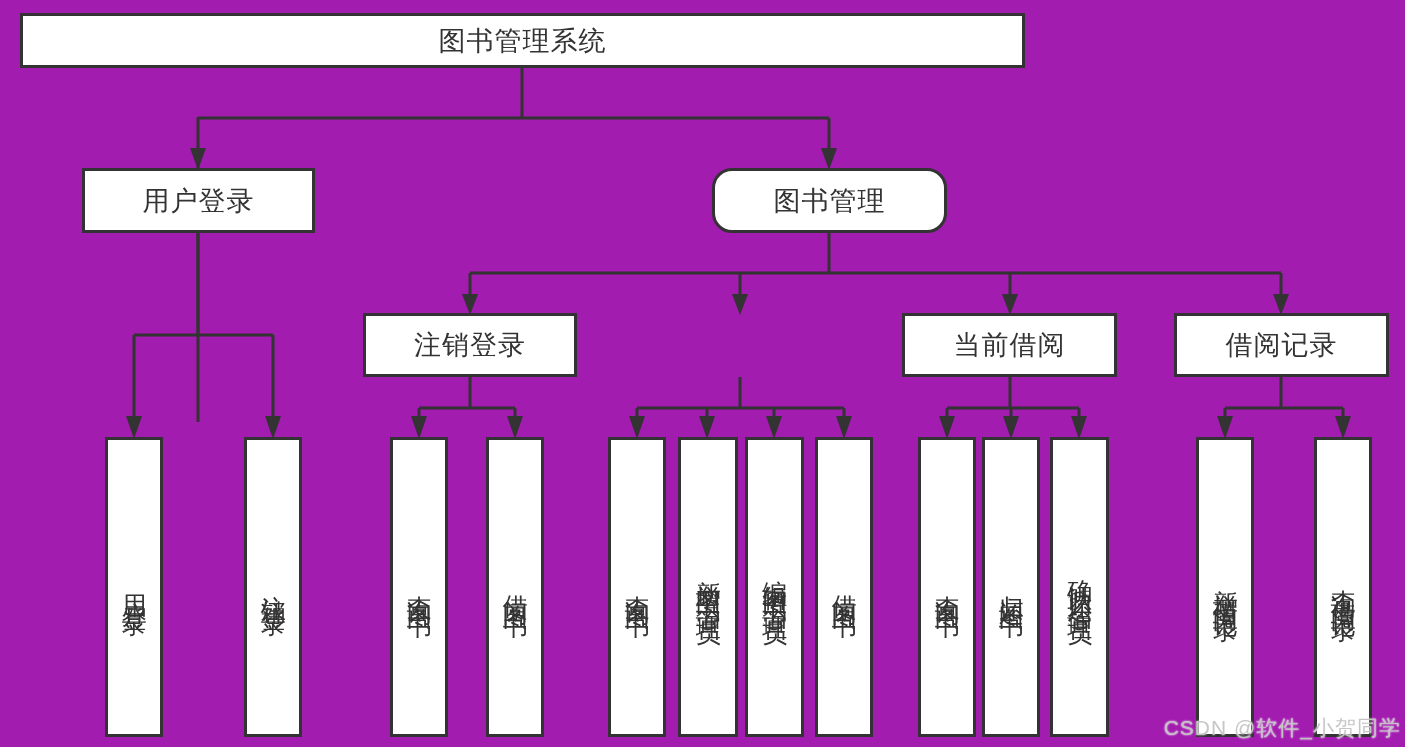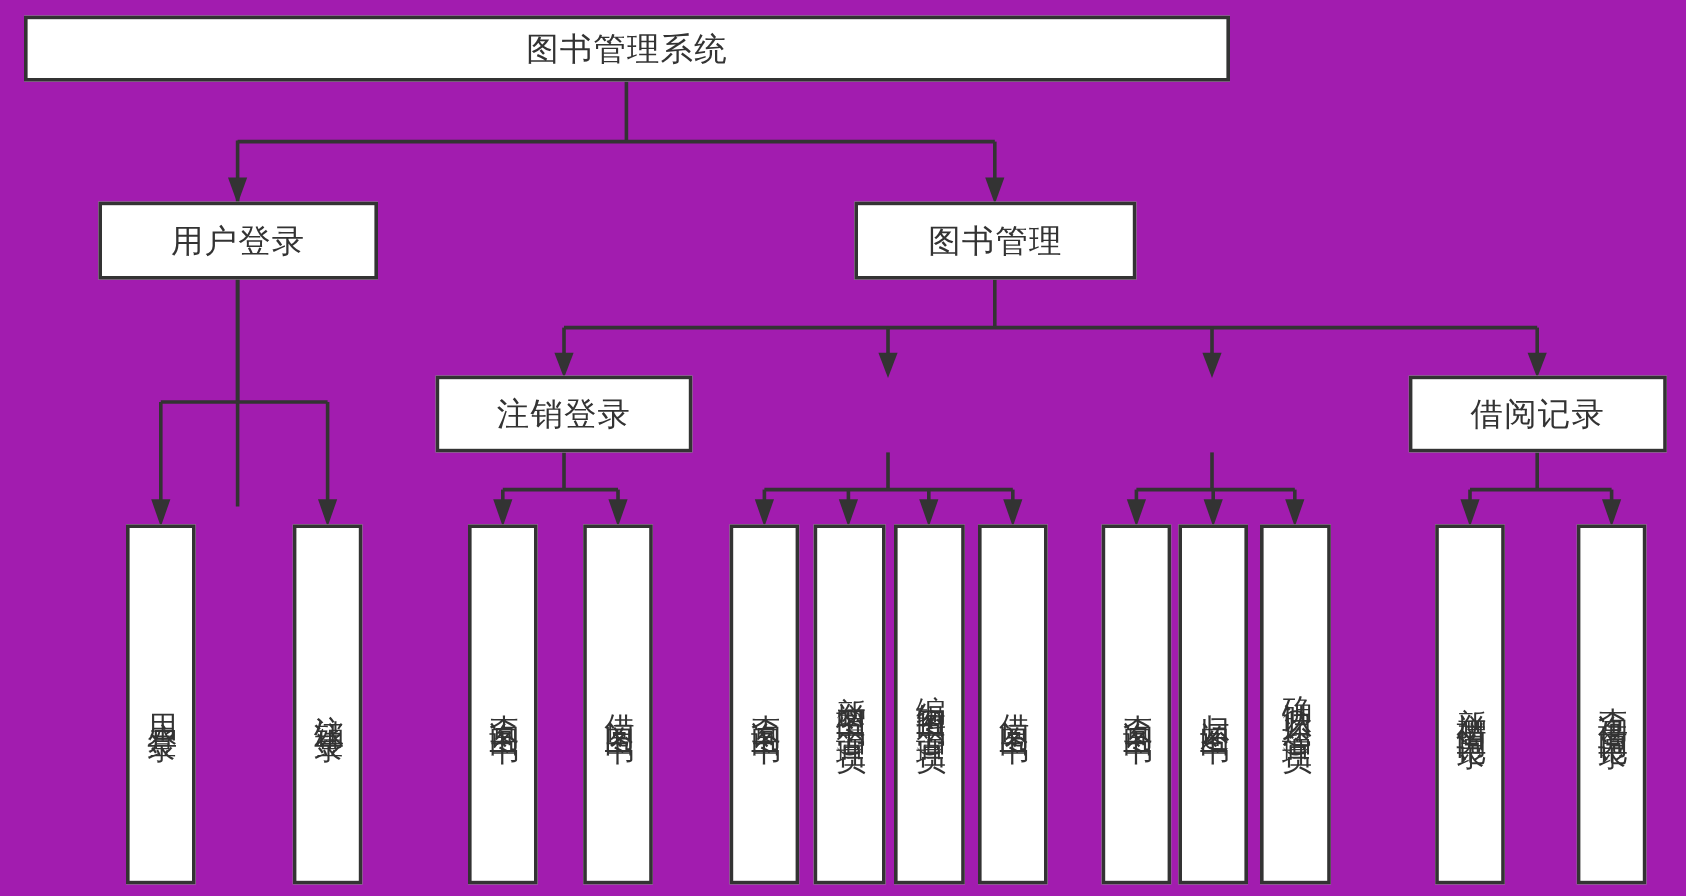--- a/index.html
+++ b/index.html
@@ -130,27 +130,30 @@
     </g>
   </svg>
 
   <div class="node h-node" style="left:20px;top:13px;width:1005px;height:55px;">
     <span>图书管理系统</span>
   </div>
 
   <div class="node h-node" style="left:82px;top:168px;width:233px;height:65px;">
     <span>用户登录</span>
   </div>
-  <div class="node h-node" style="left:712px;top:168px;width:235px;height:65px;">
+  <div class="node h-node" style="left:712px;top:168px;width:235px;height:65px;border-radius:20px;">
     <span>图书管理</span>
   </div>
 
   <div class="node h-node" style="left:363px;top:313px;width:214px;height:64px;">
     <span>注销登录</span>
   </div>
+  <div class="node h-node" style="left:902px;top:313px;width:215px;height:64px;">
+    <span>当前借阅</span>
+  </div>
   <div class="node h-node" style="left:1174px;top:313px;width:215px;height:64px;">
     <span>借阅记录</span>
   </div>
 
   <div class="node leaf-node" style="left:105px;top:437px;width:58px;height:300px;">
     <span class="v-label">用户登录</span>
   </div>
   <div class="node leaf-node" style="left:244px;top:437px;width:58px;height:300px;">
     <span class="v-label">注销登录</span>
   </div>
@@ -185,14 +188,15 @@
     <span class="v-label">确认归还（管理员）</span>
   </div>
 
   <div class="node leaf-node" style="left:1196px;top:437px;width:58px;height:300px;">
     <span class="v-label">新增借阅记录</span>
   </div>
   <div class="node leaf-node" style="left:1314px;top:437px;width:58px;height:300px;">
     <span class="v-label">查询借阅记录</span>
   </div>
 
+  <div class="watermark">CSDN @软件_小贺同学</div>
 
 </div>
 
 </body></html>

